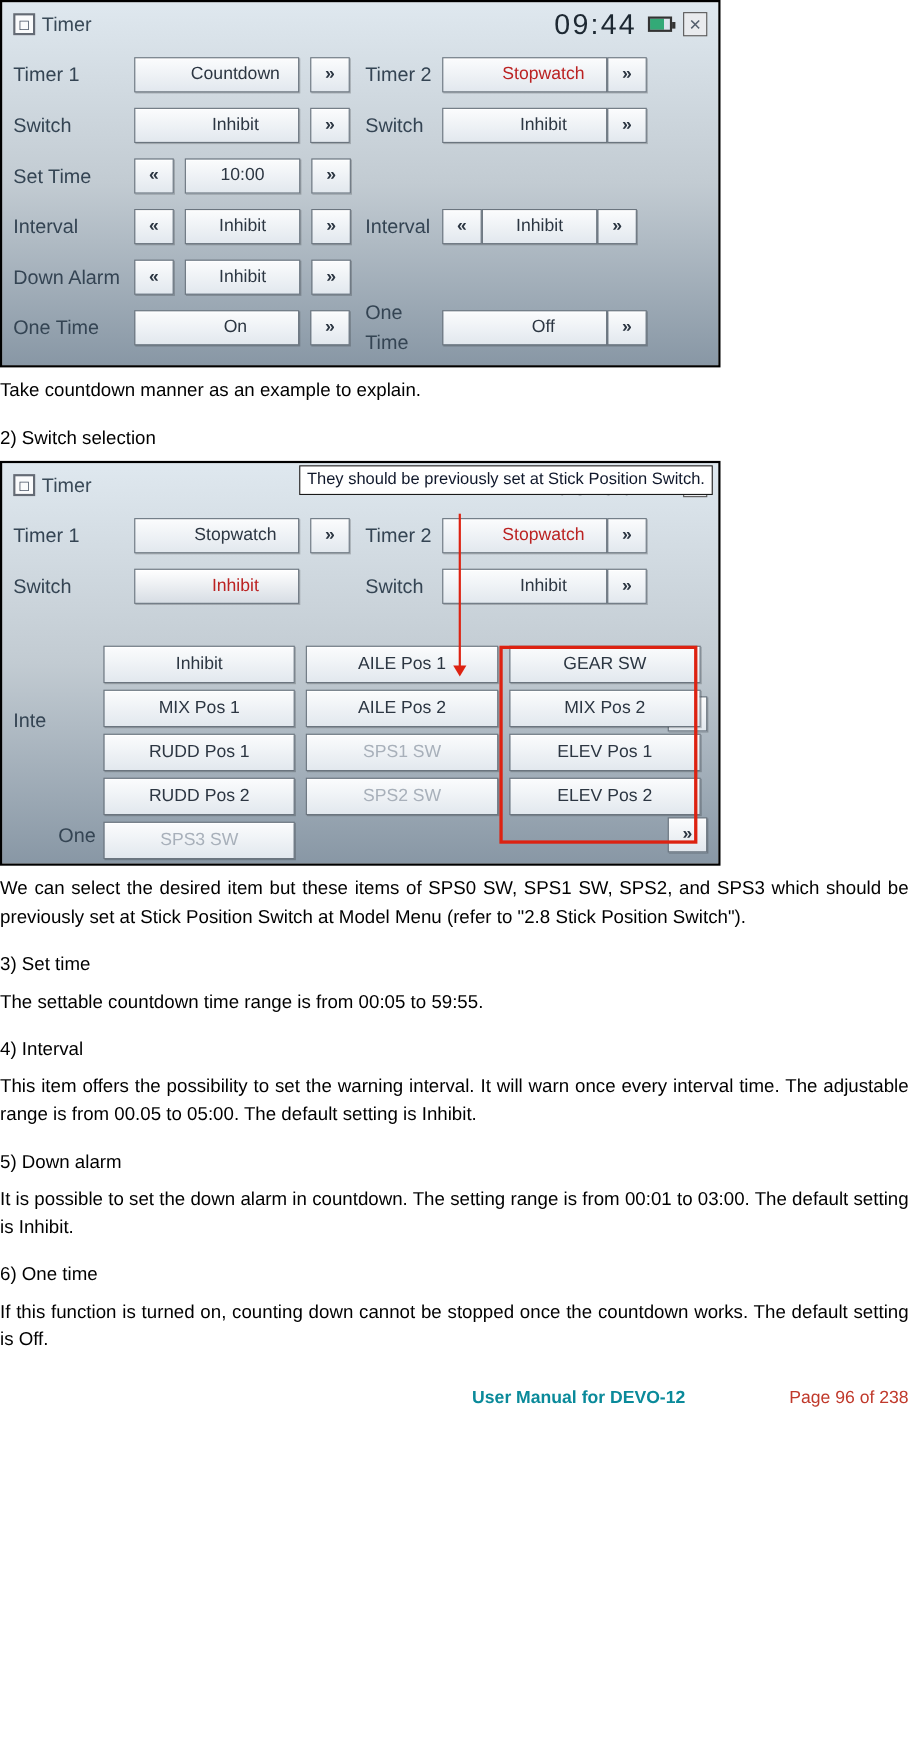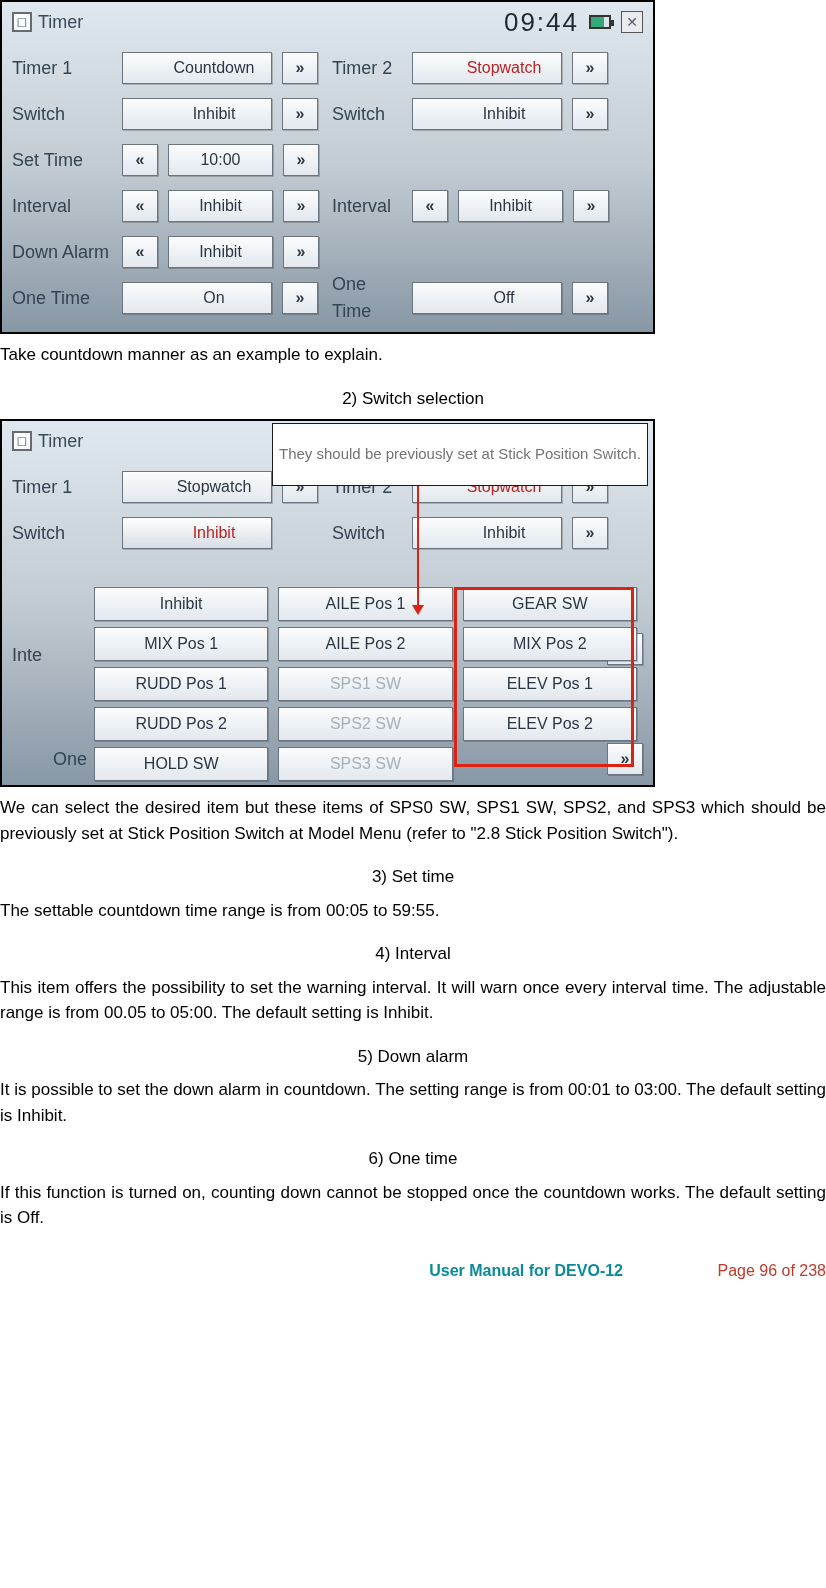--- a/index.html
+++ b/index.html
@@ -45,21 +45,21 @@
     .titlebar .batt {
       width:22px;height:14px;border:2px solid #333;margin-left:4px;position:relative;
       background:linear-gradient(90deg,#3a7 70%,transparent 70%);
     }
     .titlebar .batt::after{content:"";position:absolute;right:-5px;top:3px;width:3px;height:6px;background:#333;}
     .titlebar .x { width:22px;height:22px;border:1px solid #555;background:#e9ebee;display:flex;justify-content:center;align-items:center;font-size:14px;color:#55606e;margin-left:4px;}
 
     .row { display:flex; align-items:center; height:40px; margin-bottom:6px; }
     .row .label { color:#344453; font-size:18px; }
     .row .left { width: 320px; display:flex; align-items:center; gap:10px; }
-    .row .right { width: 300px; display:flex; align-items:center; gap:10px; }
+    .row .right { width: 300px; display:flex; align-items:center; }
     .row .lbl1 { width:100px; }
     .row .lbl2 { width:70px; }
 
     .btn {
       height:32px;
       display:flex;align-items:center;justify-content:center;
       border:1px solid #6b757f;
       background:linear-gradient(180deg,#fbfcfd,#e2e8ee);
       color:#2c3642;font-size:16px;
       box-shadow: 1px 1px 0 rgba(0,0,0,.2), inset 0 1px 0 #fff;
@@ -79,24 +79,24 @@
       padding-right:6px;
     }
     .dropdown .btn { height:34px; font-size:16px; }
     .dropdown .faded { color:#a8b0ba; }
     .callout {
       position:absolute;
       left:270px; top:2px;
       background:#fff;
       border:1px solid #1a1a1a;
       font-size:15px;
-      padding:21px 6px;
+      padding:3px 6px;
       line-height:1.25;
       z-index:5;
-      color:#737373;
+      color:#0f172a;
     }
     .callout-line {
       position:absolute;
       left:415px; top:46px;
       width:2px; height:142px;
       background:#d21;
       z-index:4;
     }
     .callout-arrow {
       position:absolute;
@@ -113,21 +113,21 @@
       left:452px; top:166px;
       width:180px; height:180px;
       z-index:3;
     }
     .shot2 { height: 368px; }
     .shot2 .shot-inner { position:relative; height:100%; }
 
     
     .para { margin: 0 0 12px 0; text-align: justify; }
     .para.first { margin-top: 8px; }
-    .numitem { margin: 18px 0 8px 0; text-align: center; }
+    .numitem { margin: 18px 0 8px 0; }
 
     
     .footer {
       text-align:right;
       margin-top: 28px;
       font-size:16px;
     }
     .footer .teal { color:#0a8a9a; font-weight:bold; margin-right:90px;}
     .footer .red { color:#c0392b; }
   </style>
@@ -288,21 +288,20 @@
         <div class="btn">GEAR SW</div>
         <div class="btn">MIX Pos 1</div>
         <div class="btn">AILE Pos 2</div>
         <div class="btn">MIX Pos 2</div>
         <div class="btn">RUDD Pos 1</div>
         <div class="btn faded">SPS1 SW</div>
         <div class="btn">ELEV Pos 1</div>
         <div class="btn">RUDD Pos 2</div>
         <div class="btn faded">SPS2 SW</div>
         <div class="btn">ELEV Pos 2</div>
-        <div class="btn">HOLD SW</div>
         <div class="btn faded">SPS3 SW</div>
       </div>
 
       <div class="redbox"></div>
     </div>
   </div>
 
   <p class="para">We can select the desired item but these items of SPS0 SW, SPS1 SW, SPS2, and SPS3 which should be previously set at Stick Position Switch at Model Menu (refer to "2.8 Stick Position Switch").</p>
 
   <p class="numitem">3)   Set time</p>

